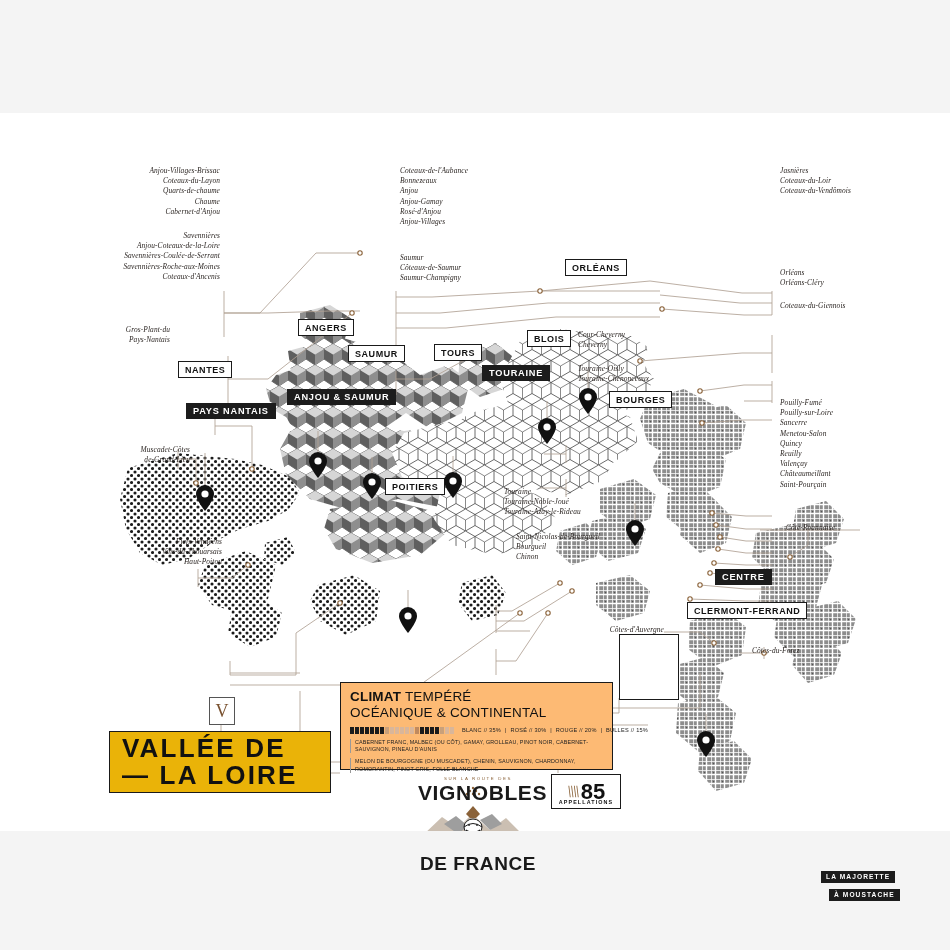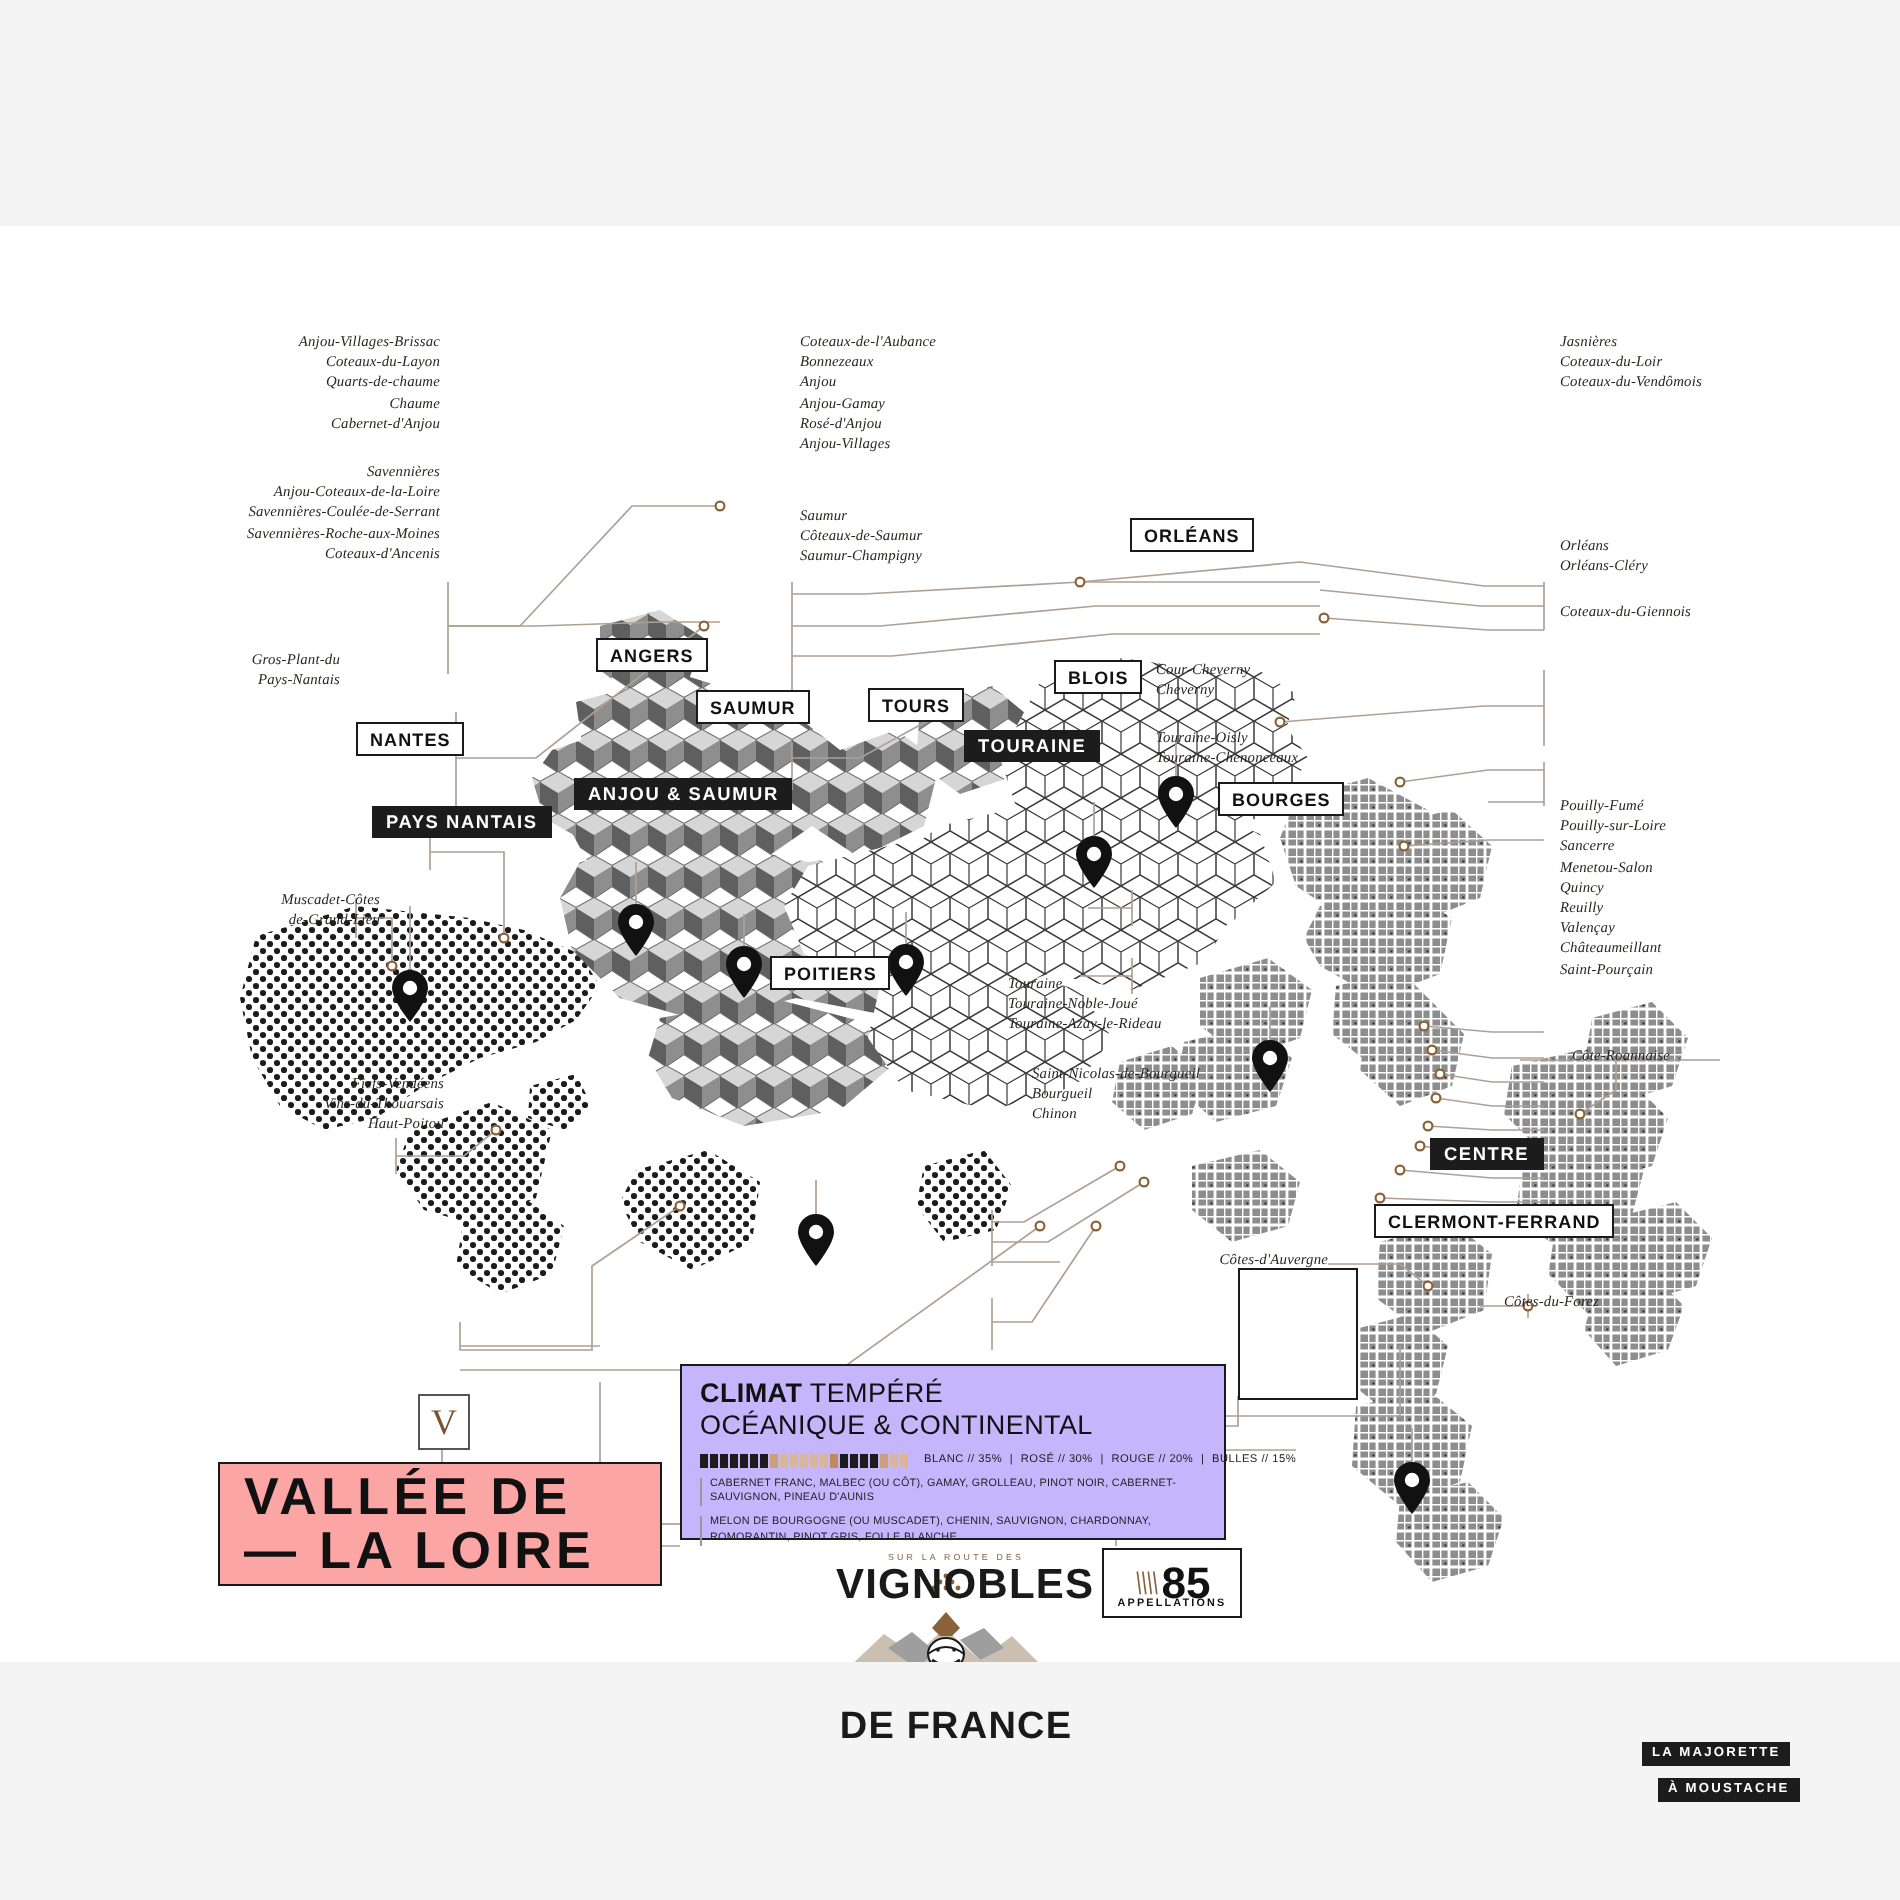--- a/index.html
+++ b/index.html
@@ -59,33 +59,33 @@
   
   #vbadge{
     position:absolute;left:209px;top:584px;width:24px;height:26px;
     border:1.4px solid #555;background:#fff;
     display:flex;align-items:center;justify-content:center;
     font-family:"Liberation Serif", serif;
     font-size:18px;color:#7a5230;line-height:1;
   }
   #title-box{
     position:absolute;left:109px;top:618px;width:222px;height:62px;
-    border:1.4px solid #1a1a1a;background:#fca5a5;
+    border:1.4px solid #1a1a1a;background:#eab308;
     display:flex;flex-direction:column;justify-content:center;
     padding:0 0 0 12px;box-sizing:border-box;
   }
   #title-box .l1,#title-box .l2{
     font-size:26px;font-weight:bold;letter-spacing:2.2px;color:#111;
     line-height:27px;
   }
 
   
   #climat{
     position:absolute;left:340px;top:569px;width:273px;height:88px;
-    border:1.1px solid #1a1a1a;background:#c4b5fd;box-sizing:border-box;
+    border:1.1px solid #1a1a1a;background:#fdba74;box-sizing:border-box;
     padding:7px 8px 0 9px;
   }
   #climat .h1{font-size:13.5px;color:#111;line-height:14.5px;letter-spacing:.2px;}
   #climat .h1 b{font-weight:bold;}
   #climat .h1 span{font-weight:normal;}
   #climat .h2{font-size:13.5px;line-height:15px;color:#111;letter-spacing:.2px;}
   .barrow{display:flex;align-items:center;margin-top:7px;}
   .swatches{display:flex;gap:1px;margin-right:6px;}
   .sw{width:4px;height:7px;}
   .legend{font-size:5.6px;color:#222;letter-spacing:.25px;white-space:nowrap;}

